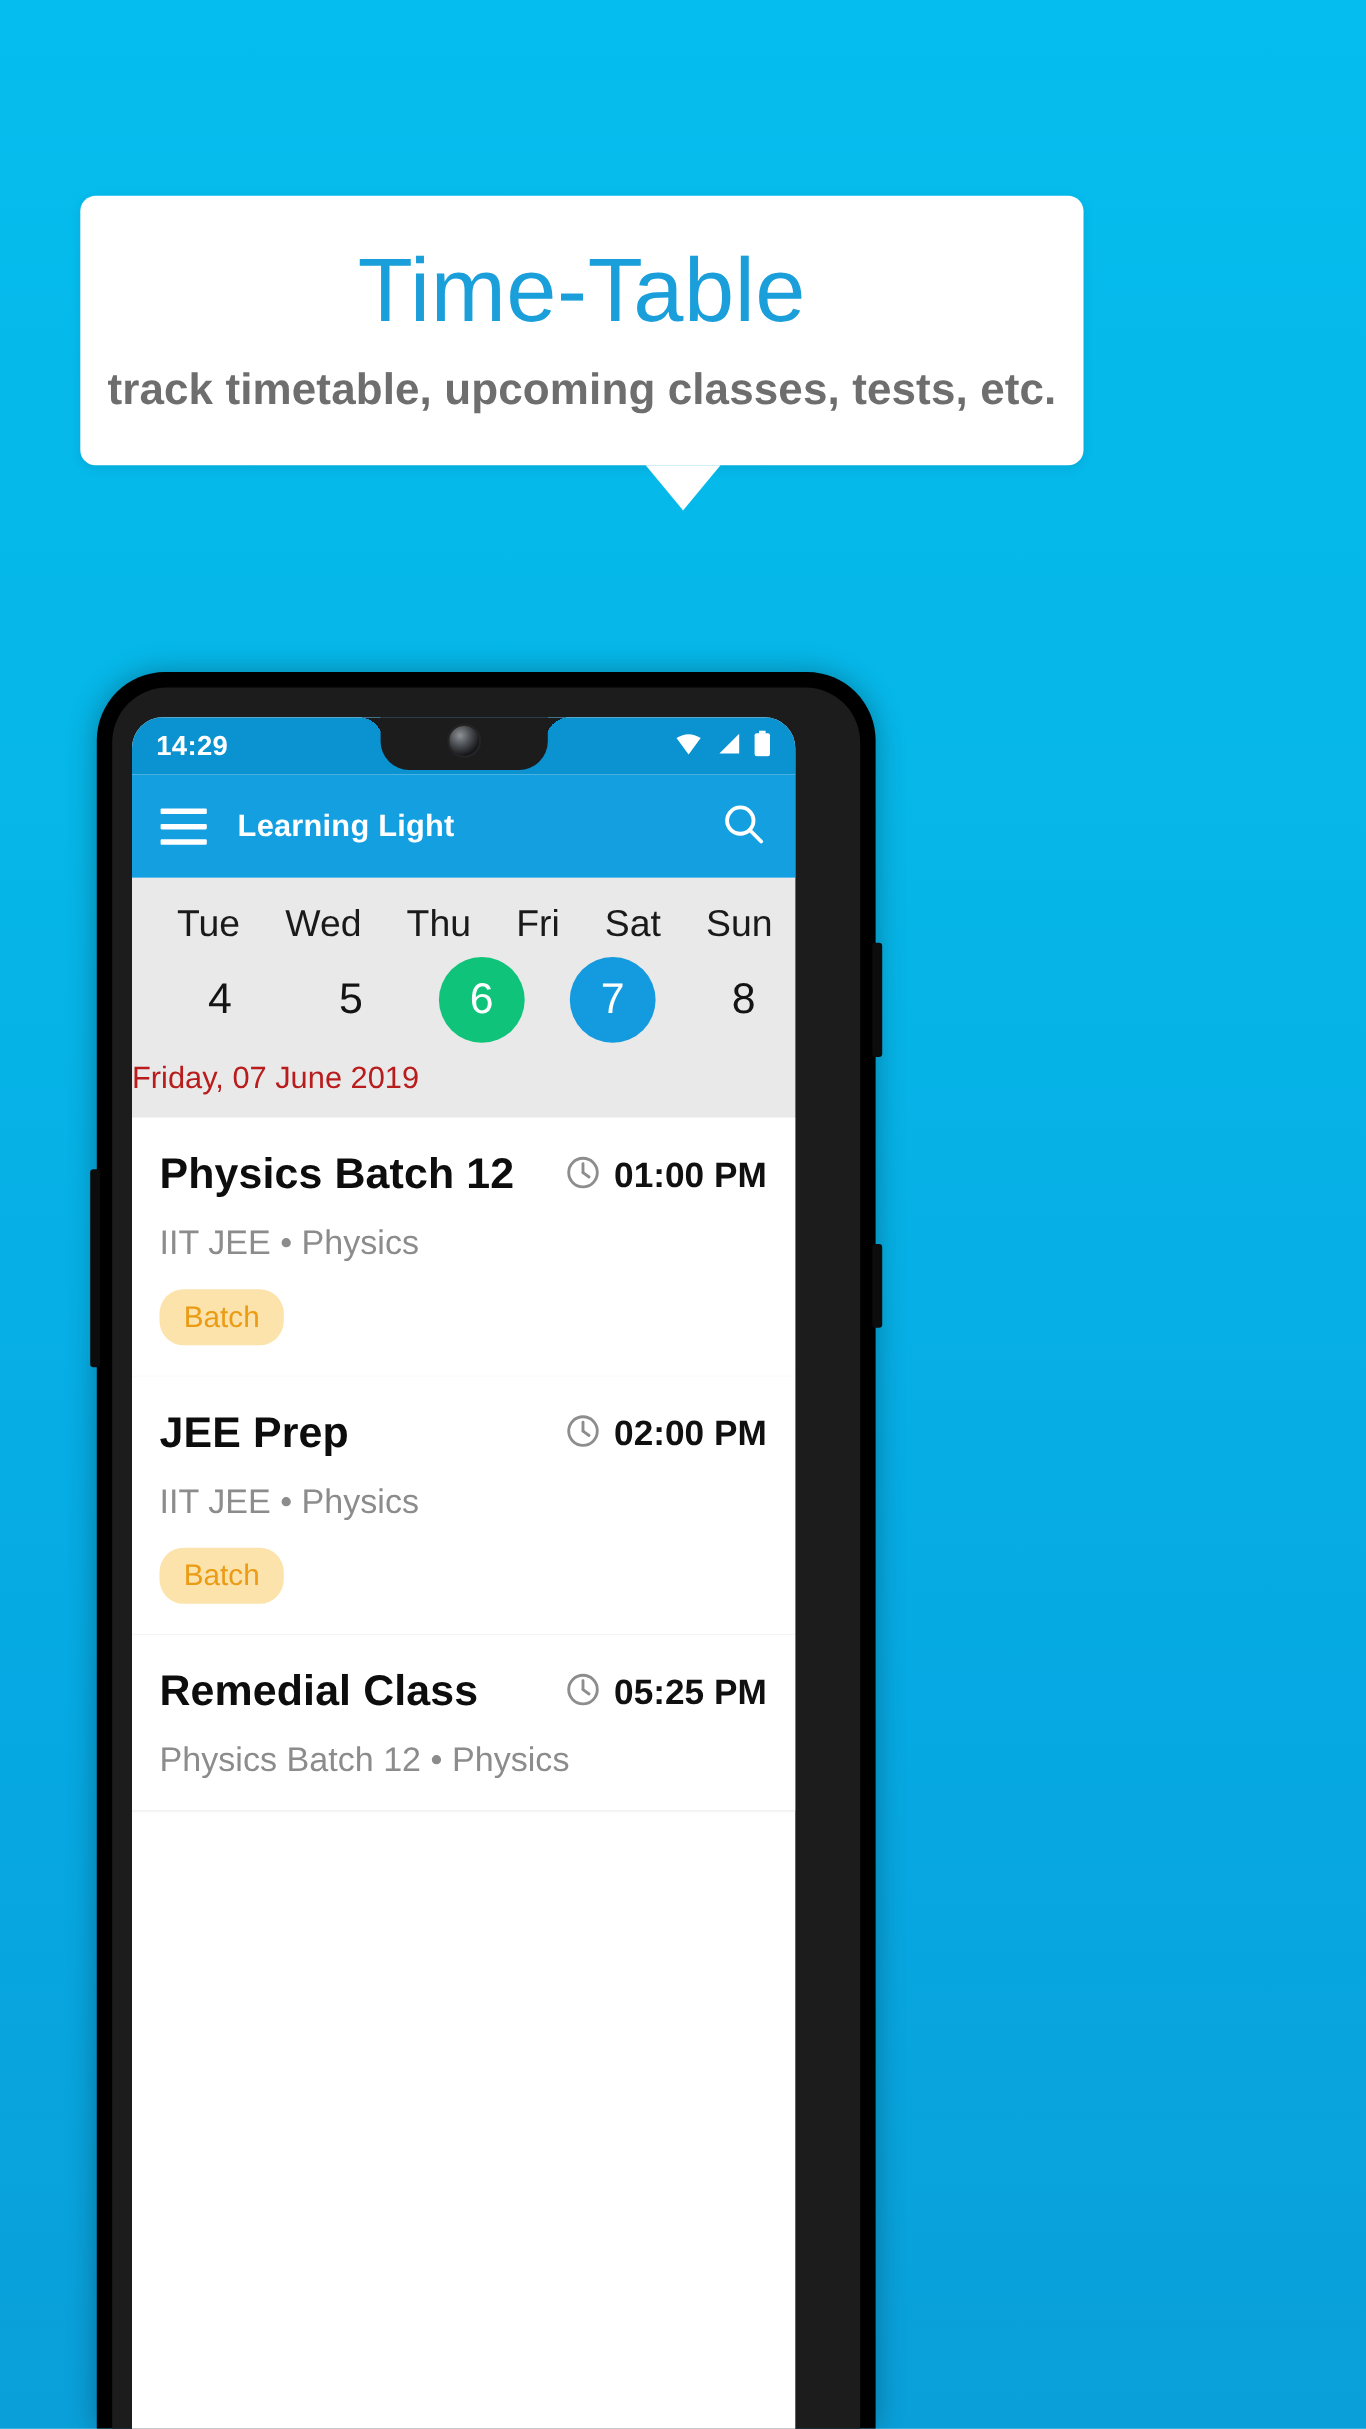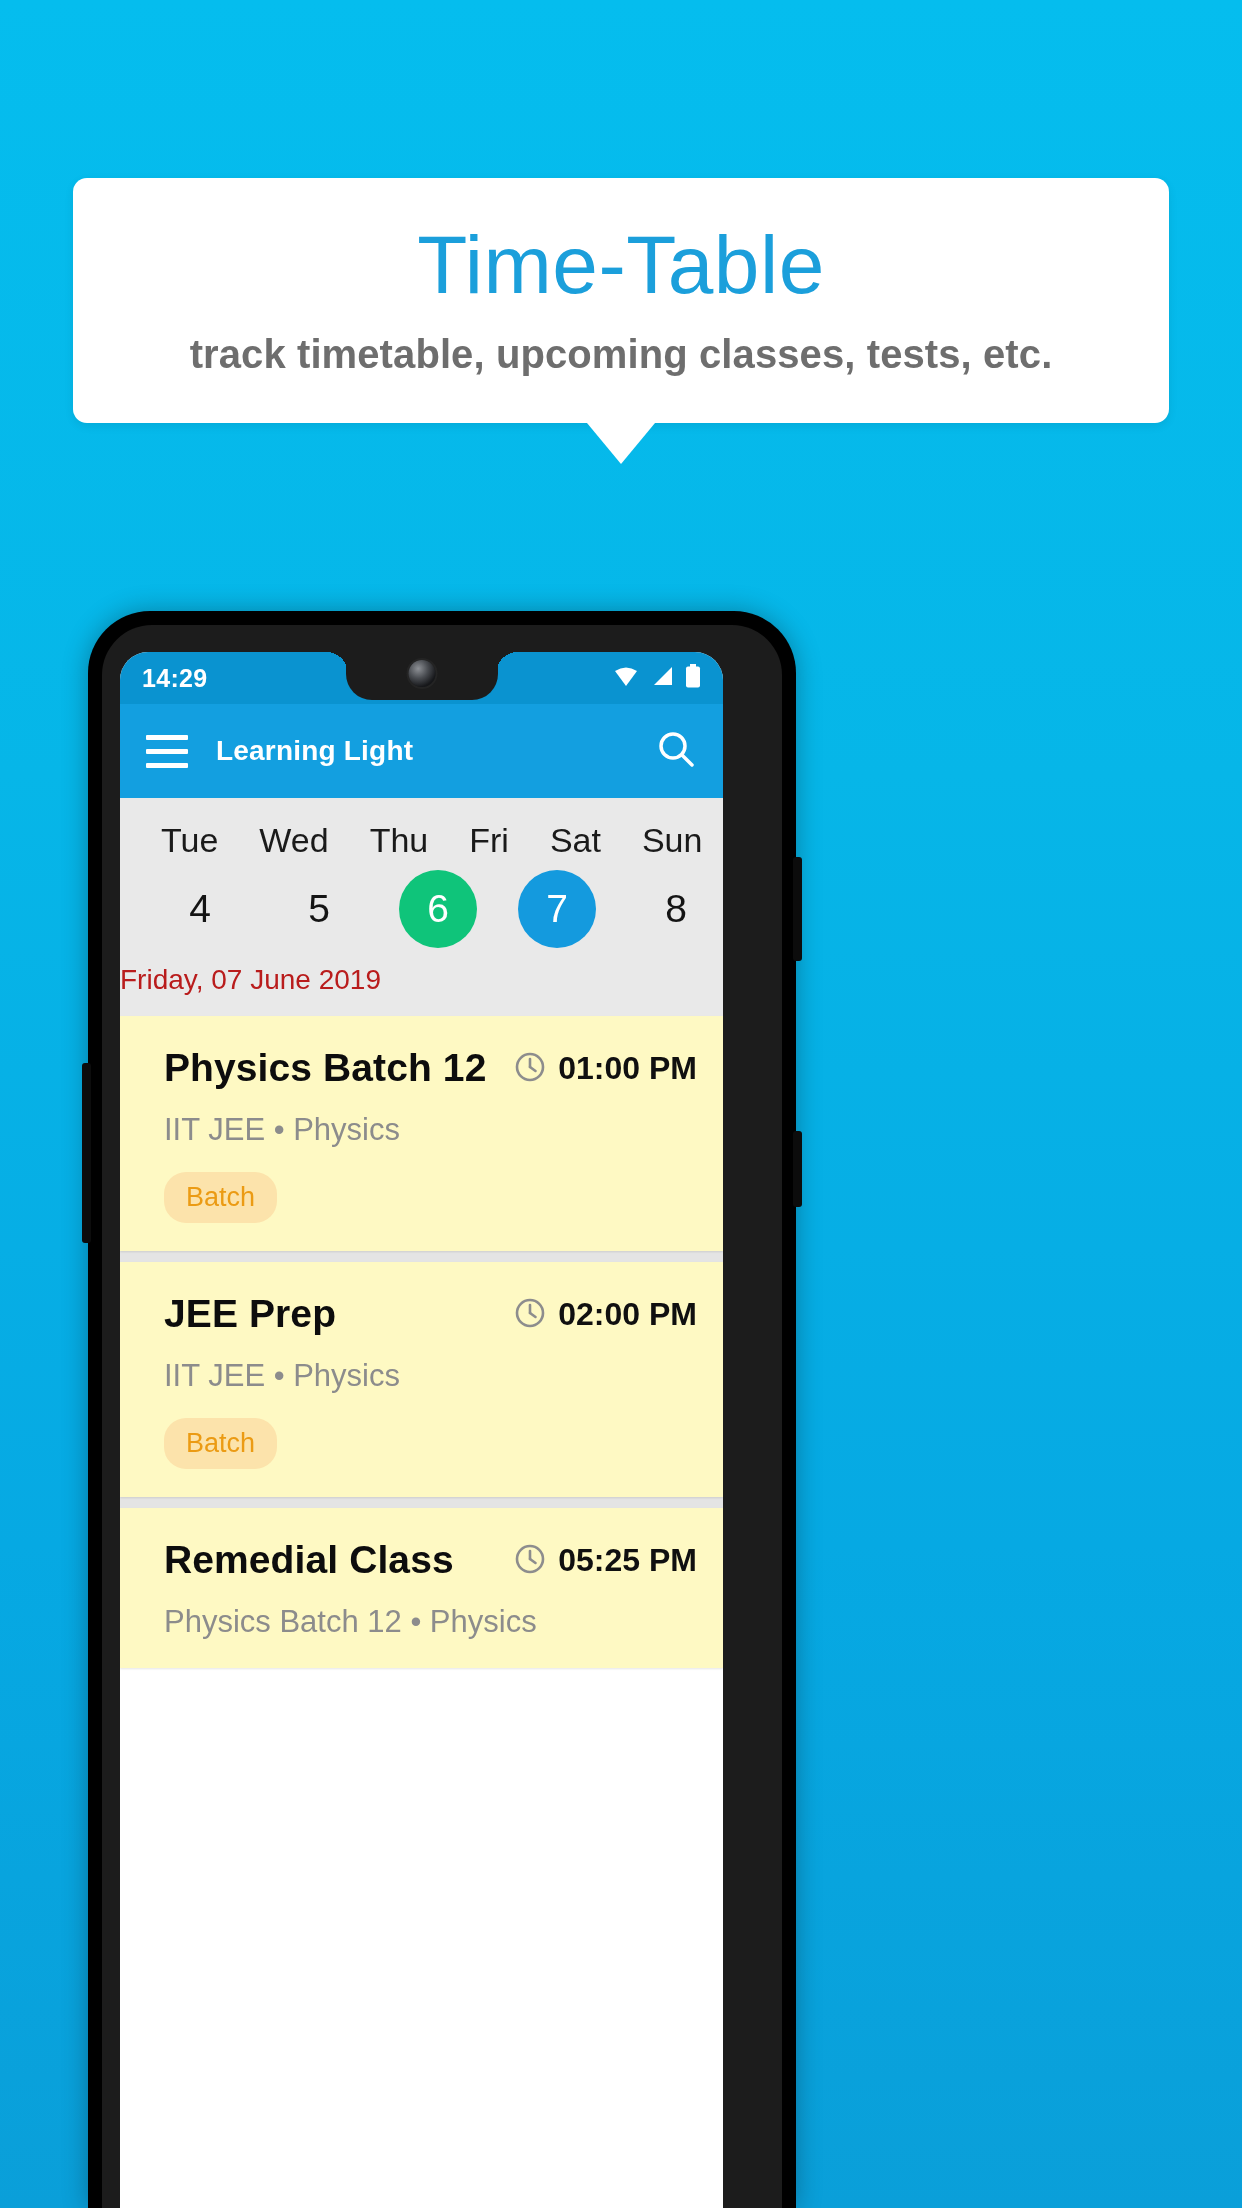--- a/index.html
+++ b/index.html
@@ -8,21 +8,21 @@
     font-family:"Liberation Sans", sans-serif;
     background:linear-gradient(180deg, #05bdee 0%, #06b6e8 35%, #06a9e3 70%, #0a9fd9 100%);
     overflow:hidden;
     position:relative;
   }
 
   
   #promo-card {
     position:absolute;
     left:73px; top:178px;
-    width:1096px; height:245px;
+    width:912px; height:245px;
     background:#ffffff;
     border-radius:14px;
     box-shadow:0 3px 10px rgba(0,0,0,0.08);
     display:flex; flex-direction:column;
     align-items:center; justify-content:center;
   }
   #promo-title {
     color:#1b9fdb;
     font-size:82px;
     font-weight:400;
@@ -159,23 +159,22 @@
   #selected-date-label {
     text-align:left;
     font-size:28px;
     color:#b91c1c;
     padding:12px 0 20px 0;
   }
 
   
   #schedule-list { background:#e4e4e4; }
   .schedule-card {
-    background:#fef9c3;
-    padding:30px 26px 28px 44px;
-    margin-bottom:11px;
+    background:#ffffff;
+    padding:30px 26px 28px 25px;
     box-shadow:0 1px 2px rgba(0,0,0,0.10);
   }
   .card-row-top { display:flex; align-items:center; }
   .card-title { font-size:39px; font-weight:700; color:#0d0d0d; letter-spacing:0.1px; }
   .card-time-wrap { margin-left:auto; display:flex; align-items:flex-end; gap:12px; }
   .card-time { font-size:32px; font-weight:700; color:#101010; }
   .card-subtitle { font-size:31px; color:#8c8c8c; margin-top:22px; }
   .card-badge {
     display:inline-block;
     margin-top:24px;

